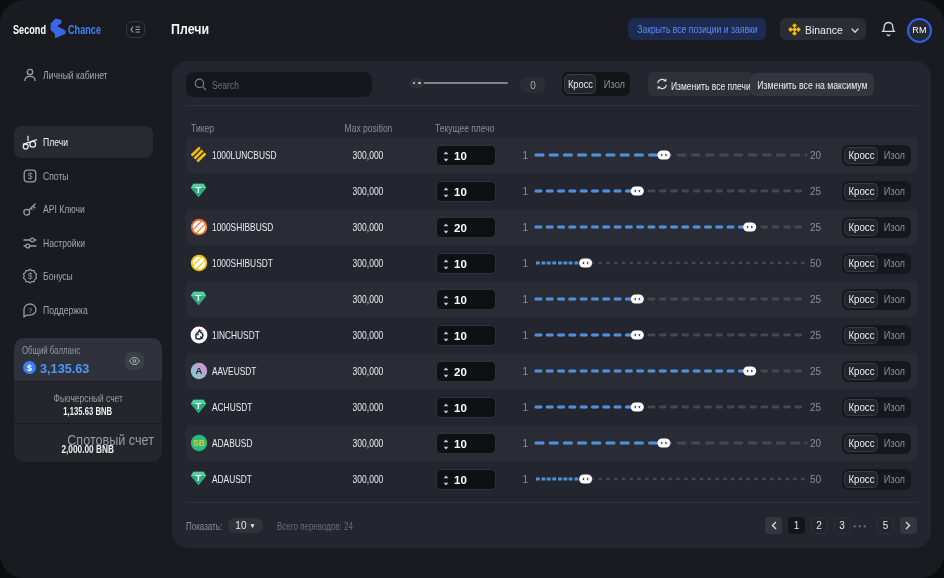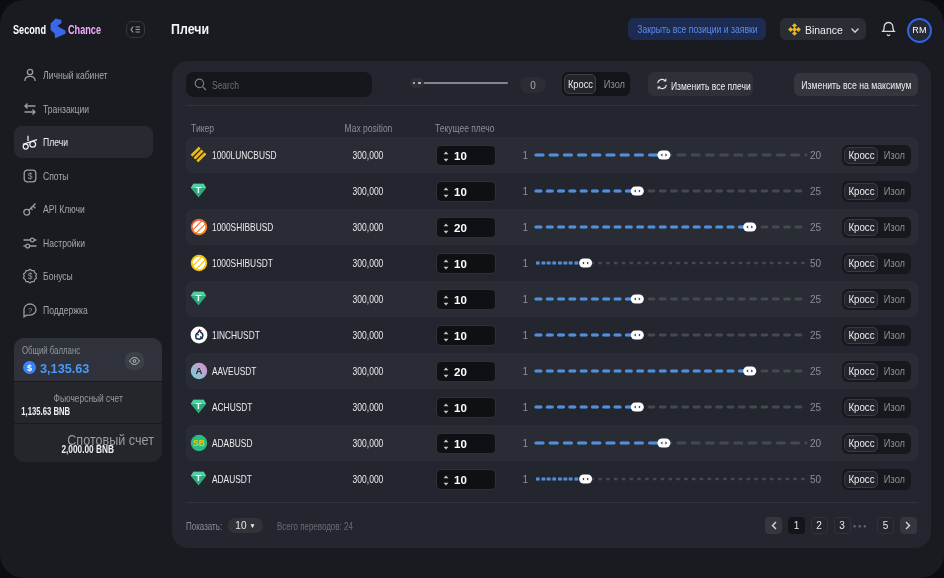--- a/index.html
+++ b/index.html
@@ -32,21 +32,21 @@
 .pgbtn{position:absolute;top:517px;width:17px;height:17px;border-radius:4px;font-size:10px;color:#e6e8eb;display:flex;align-items:center;justify-content:center;}
 </style>
 </head>
 <body>
 <div class="app">
 
 <div class="abs" style="left:13px;top:23px;font-size:12.5px;font-weight:700;color:#fff;"><span class="sx" style="transform:scaleX(.73);">Second</span></div>
 <svg class="abs" style="left:50px;top:18px;" width="16" height="21" viewBox="0 0 16 21">
 <polygon points="5.6,0.6 11.4,1.9 11.4,5.2 7.3,7.9 15.6,12.7 15.6,15.7 5.1,20.3 4.6,15.6 0.6,12.0 0.6,5.5" fill="#3a66e8"></polygon>
 </svg>
-<div class="abs" style="left:68px;top:23px;font-size:12.5px;font-weight:700;color:#f0abfc;"><span class="sx" style="transform:scaleX(.73);">Chance</span></div>
+<div class="abs" style="left:68px;top:23px;font-size:12.5px;font-weight:700;color:#3b82f6;"><span class="sx" style="transform:scaleX(.73);">Chance</span></div>
 <div class="abs" style="left:125.5px;top:20.5px;width:17px;height:15.5px;border:1px solid #35383f;border-radius:6px;"></div>
 <svg class="abs" style="left:129.5px;top:24.5px;" width="11" height="9" viewBox="0 0 11 9" fill="none" stroke="#9a9da4" stroke-width="1.2">
 <path d="M3.2,1.5 L1,4.5 L3.2,7.5"></path>
       <path d="M5.5,2 H10 M5.5,4.5 H10 M5.5,7 H10"></path>
 </svg>
 <div class="abs" style="left:171px;top:20px;font-size:15.5px;font-weight:700;color:#f2f3f5;"><span class="sx" style="transform:scaleX(.80);">Плечи</span></div>
 <div class="abs" style="left:628px;top:18px;width:138px;height:22px;background:#1c2b4f;border-radius:6px;color:#5b8cf0;font-size:10.5px;display:flex;align-items:center;justify-content:center;">
       <span class="cx" style="transform:scaleX(.82);">Закрыть все позиции и заявки</span>
     </div>
 <div class="abs" style="left:780px;top:18px;width:86px;height:22px;background:#2a2d34;border-radius:6px;"></div>
@@ -67,27 +67,20 @@
 </svg>
 <div class="abs" style="left:907px;top:17.5px;width:21px;height:21px;border-radius:50%;background:#262931;border:2px solid #2f62e6;color:#fff;font-size:9px;font-weight:400;display:flex;align-items:center;justify-content:center;letter-spacing:.2px;">RM</div>
 
 <div class="mi" style="top:59px;">
       <svg width="16" height="16" viewBox="0 0 16 16" fill="none" stroke="#9a9da4" stroke-width="1.3">
         <circle cx="8" cy="5" r="2.7"></circle>
         <path d="M2.8,14 c0,-3 2.2,-4.6 5.2,-4.6 s5.2,1.6 5.2,4.6"></path>
       </svg>
       <span class="sx" style="transform:scaleX(0.78);">Личный кабинет</span>
     </div>
-<div class="mi" style="top:92.5px;">
-      <svg width="16" height="16" viewBox="0 0 16 16" fill="none" stroke="#9a9da4" stroke-width="1.3">
-        <path d="M13.5,5 H3 M5.5,2.5 L3,5 L5.5,7.5"></path>
-        <path d="M2.5,11 H13 M10.5,8.5 L13,11 L10.5,13.5"></path>
-      </svg>
-      <span class="sx" style="transform:scaleX(0.78);">Транзакции</span>
-    </div>
 <div class="mi sel" style="top:126px;">
       <svg width="16" height="16" viewBox="0 0 16 16" fill="none" stroke="#eceef1" stroke-width="1.25">
         <path d="M6,1.8 V7"></path>
         <path d="M0.9,10.3 L15,5.6"></path>
         <circle cx="3.7" cy="12.5" r="2.5"></circle>
         <circle cx="10.7" cy="10.3" r="2.9"></circle>
       </svg>
       <span class="sx" style="transform:scaleX(0.78);">Плечи</span>
     </div>
 <div class="mi" style="top:159.5px;">
@@ -132,21 +125,21 @@
 <div class="abs" style="left:22px;top:345px;font-size:10px;color:#9298a1;"><span class="sx" style="transform:scaleX(.78);">Общий балланс</span></div>
 <div class="abs" style="left:23px;top:361px;width:13px;height:13px;border-radius:50%;background:#3b82f6;color:#fff;font-size:9px;font-weight:700;display:flex;align-items:center;justify-content:center;">$</div>
 <div class="abs" style="left:40px;top:361px;font-size:13.5px;font-weight:600;color:#4a9af8;"><span class="sx" style="transform:scaleX(.94);">3,135.63</span></div>
 <div class="abs" style="left:125px;top:352px;width:18.5px;height:18px;border-radius:7px;background:#3b3f46;"></div>
 <svg class="abs" style="left:128.5px;top:357px;" width="11" height="8" viewBox="0 0 11 8" fill="none" stroke="#b9bcc1" stroke-width="1">
       <path d="M.6,4 C2,1.6 3.6,.5 5.5,.5 S9,1.6 10.4,4 C9,6.4 7.4,7.5 5.5,7.5 S2,6.4 .6,4 Z"></path>
       <circle cx="5.5" cy="4" r="1.4"></circle>
     </svg>
 <div class="abs" style="left:14px;top:381px;width:148px;height:1px;background:#191a1f;"></div>
 <div class="abs" style="left:14px;top:393px;width:148px;text-align:center;font-size:10px;color:#989ca4;"><span class="cx" style="transform:scaleX(.84);">Фьючерсный счет</span></div>
-<div class="abs" style="left:14px;top:406px;width:148px;text-align:left;font-size:10px;font-weight:700;color:#eef0f2;"><span class="cx" style="transform:scaleX(.77);">1,135.63 BNB</span></div>
+<div class="abs" style="left:14px;top:406px;width:148px;text-align:center;font-size:10px;font-weight:700;color:#eef0f2;"><span class="cx" style="transform:scaleX(.77);">1,135.63 BNB</span></div>
 <div class="abs" style="left:14px;top:423px;width:148px;height:1px;background:#191a1f;"></div>
 <div class="abs" style="left:14px;top:431px;width:148px;text-align:right;font-size:15px;color:#989ca4;"><span class="cx" style="transform:scaleX(.84);">Спотовый счет</span></div>
 <div class="abs" style="left:14px;top:444px;width:148px;text-align:center;font-size:10px;font-weight:700;color:#eef0f2;"><span class="cx" style="transform:scaleX(.83);">2,000.00 BNB</span></div>
 
 <div class="card"></div>
 <div class="abs" style="left:186px;top:72px;width:186px;height:24.5px;background:#16171c;border-radius:8px;"></div>
 <svg class="abs" style="left:194px;top:78px;" width="13" height="13" viewBox="0 0 13 13" fill="none" stroke="#787c83" stroke-width="1.2">
       <circle cx="5.4" cy="5.4" r="4.2"></circle>
       <path d="M8.6,8.6 L12,12"></path>
     </svg>
@@ -161,21 +154,21 @@
       <span class="cx" style="transform:scaleX(.93);">Кросс</span>
     </div>
 <div class="abs" style="left:598px;top:74px;width:32px;height:20px;color:#8b8e94;font-size:10px;display:flex;align-items:center;justify-content:center;">
       <span class="cx" style="transform:scaleX(.93);">Изол</span>
     </div>
 <div class="abs" style="left:648px;top:72px;width:105px;height:24px;background:#2e3138;border-radius:6px;"></div>
 <svg class="abs" style="left:656px;top:78px;" width="12" height="12" viewBox="0 0 12 12" fill="none" stroke="#dfe1e4" stroke-width="1.15">
       <path d="M1.6,5.2 a4.5,4.5 0 0 1 7.5,-2.6 M9.8,0.8 V3 H7.6 M10.4,6.8 a4.5,4.5 0 0 1 -7.5,2.6 M2.2,11.2 V9 H4.4"></path>
     </svg>
 <div class="abs" style="left:671px;top:79.5px;font-size:10.5px;color:#eceef1;"><span class="sx" style="transform:scaleX(.81);">Изменить все плечи</span></div>
-<div class="abs" style="left:794px;top:73px;width:124px;height:23px;background:#33363c;border-radius:6px;color:#eceef1;font-size:10.5px;display:flex;align-items:center;justify-content:center;">
+<div class="abs" style="left:750px;top:73px;width:124px;height:23px;background:#33363c;border-radius:6px;color:#eceef1;font-size:10.5px;display:flex;align-items:center;justify-content:center;">
       <span class="cx" style="transform:scaleX(.83);">Изменить все на максимум</span>
     </div>
 <div class="abs" style="left:186px;top:105px;width:732px;height:1px;background:#2f323a;"></div>
 <div class="abs" style="left:191px;top:122px;font-size:10.5px;color:#8b8e94;"><span class="sx" style="transform:scaleX(.82);">Тикер</span></div>
 <div class="abs" style="left:330px;top:122px;width:76px;text-align:center;font-size:10.5px;color:#8b8e94;"><span class="cx" style="transform:scaleX(.81);">Max position</span></div>
 <div class="abs" style="left:435px;top:122px;font-size:10.5px;color:#8b8e94;"><span class="sx" style="transform:scaleX(.81);">Текущее плечо</span></div>
 
 <div class="row odd" style="top:137px;">
 <svg class="coin" width="17" height="17" viewBox="0 0 17 17">
         <g transform="rotate(-45 8.5 8.5)" fill="#f0b90b">

